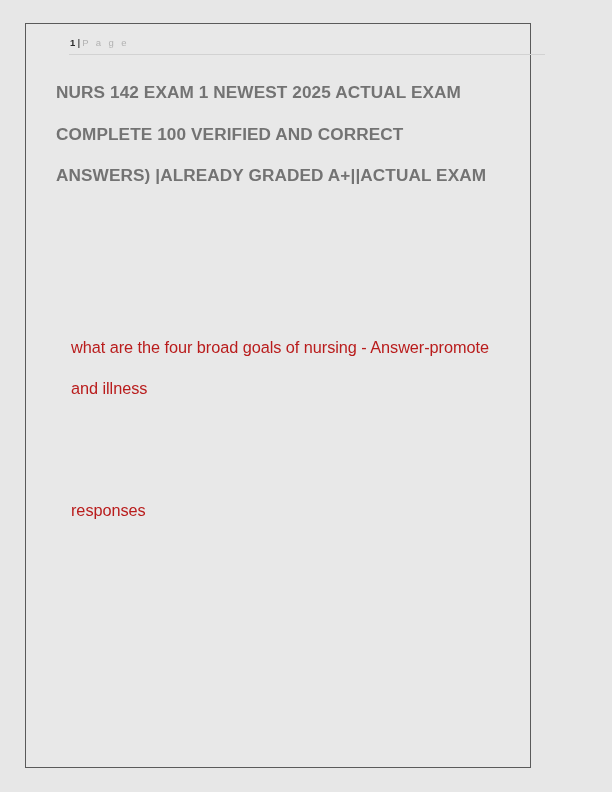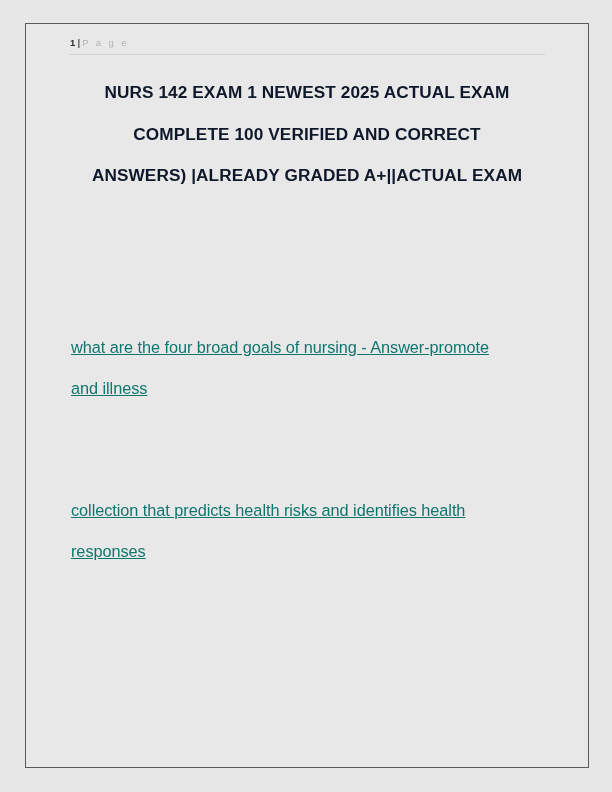--- a/index.html
+++ b/index.html
@@ -11,21 +11,21 @@
     height: 792px;
     background: #e7e7e7;
     font-family: "Liberation Sans", sans-serif;
     overflow: hidden;
   }
 
   .page-sheet {
     position: absolute;
     left: 25px;
     top: 23px;
-    width: 564px;
+    width: 506px;
     height: 745px;
     background: #e8e8e8;
     border: 1px solid #5a5a5a;
     box-sizing: border-box;
     box-shadow: 0 0 0 0 rgba(0,0,0,0);
   }
 
   .page-inner {
     position: relative;
     width: 100%;
@@ -68,45 +68,43 @@
     height: 1px;
     background: #d2d2d2;
   }
 
   
   .doc-title {
     position: absolute;
     left: 30px;
     top: 48px;
     width: 502px;
-    text-align: center;
-    color: #0f172a;
+    color: #737373;
     font-weight: bold;
     font-size: 17.2px;
     line-height: 41.5px;
     letter-spacing: 0.1px;
   }
   .doc-title .tline {
     display: block;
     white-space: nowrap;
   }
 
   
   .body-content {
     position: absolute;
     left: 45px;
     top: 303px;
     width: 500px;
   }
   .qa-block {
-    color: #0f766e;
+    color: #b91c1c;
     font-size: 16.3px;
     line-height: 41px;
     letter-spacing: -0.05px;
-    text-decoration: underline;
   }
   .qa-block .bline {
     display: block;
     white-space: nowrap;
   }
   .qa-gap {
     height: 81px;
   }
 </style>
 </head>
@@ -131,20 +129,19 @@
     <div class="body-content">
 
       <div class="qa-block">
         <span class="bline">what are the four broad goals of nursing - Answer-promote</span>
         <span class="bline">and illness</span>
       </div>
 
       <div class="qa-gap"></div>
 
       <div class="qa-block">
-        <span class="bline">collection that predicts health risks and identifies health</span>
         <span class="bline">responses</span>
       </div>
 
     </div>
 
   </div>
 </div>
 
 </body></html>

